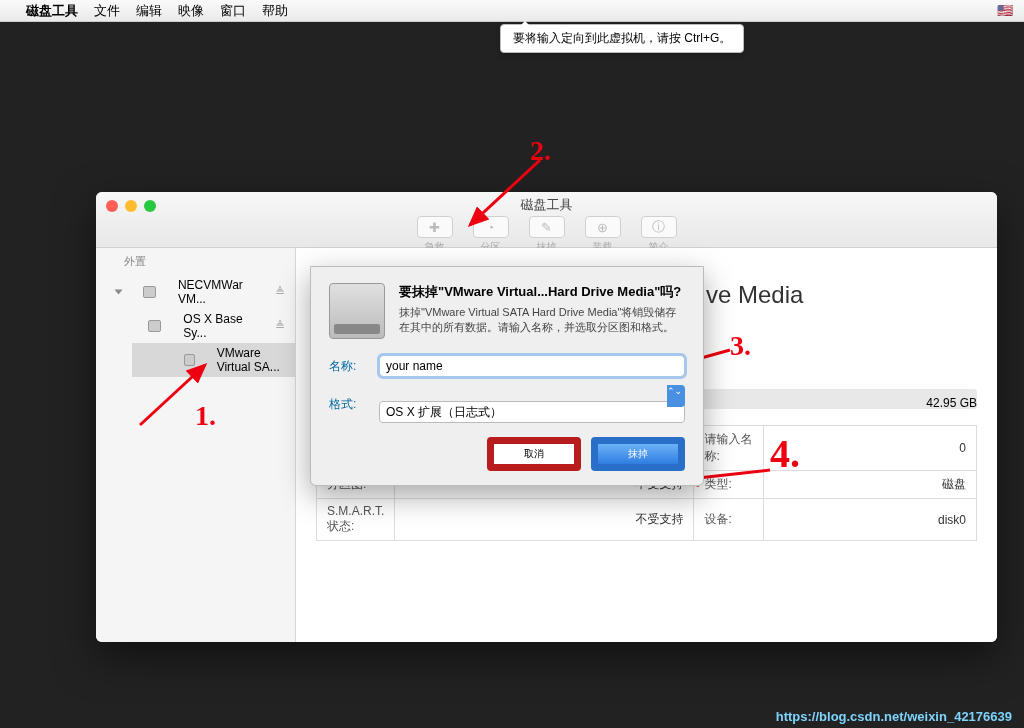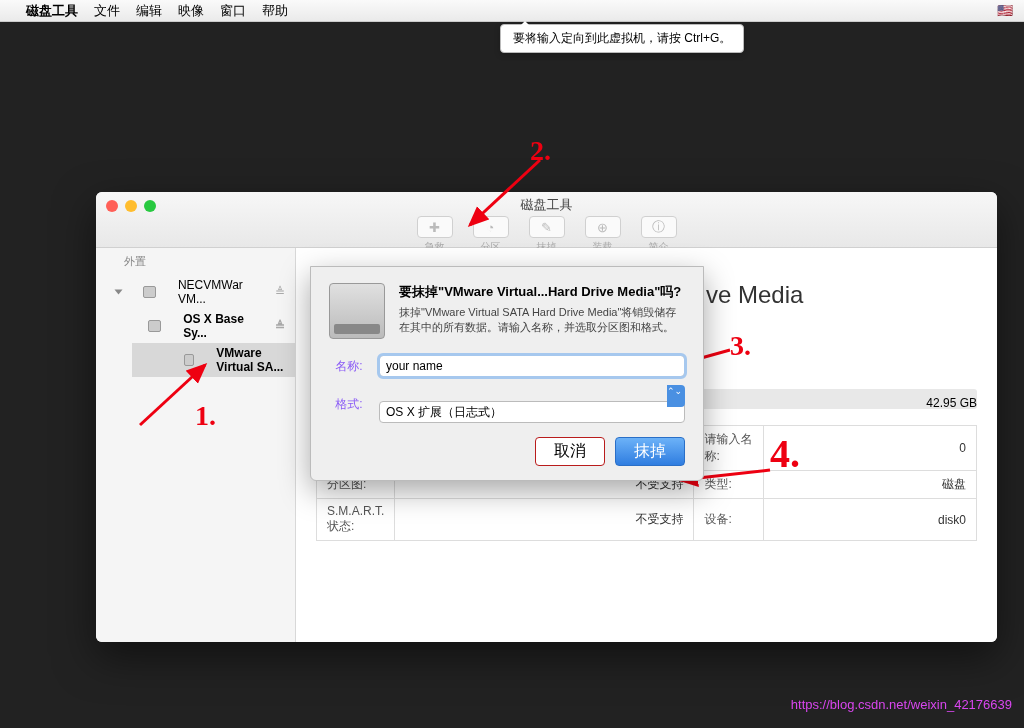--- a/index.html
+++ b/index.html
@@ -23,21 +23,21 @@
     .tr { background: #ff5f57; } .ty { background: #ffbd2e; } .tg { background: #28c940; }
     .wintitle { text-align: center; font-size: 13px; padding-top: 4px; color: #444; }
     .toolbar { display: flex; justify-content: center; gap: 8px; margin-top: 2px; }
     .tbtn { width: 48px; text-align: center; font-size: 10px; color: #aaa; }
     .tbtn .ico { width: 36px; height: 22px; border: 1px solid #d0d0d0; border-radius: 4px; margin: 0 auto 2px; display: flex; align-items: center; justify-content: center; color: #bbb; font-size: 13px; background: #fafafa; }
     
     .body { display: flex; height: calc(100% - 56px); }
     .sidebar { width: 200px; background: #f5f5f5; border-right: 1px solid #d8d8d8; font-size: 12px; }
     .sidebar .hdr { padding: 6px 28px; color: #888; font-size: 11px; }
     .sitem { padding: 3px 10px 3px 20px; display: flex; align-items: center; gap: 22px; justify-content: center; }
-    .sitem.sub { padding-left: 52px; font-weight: bold; }
+    .sitem.sub { padding-left: 52px; }
     .sitem.sel { background: #d8d8d8; margin-left: 36px; }
     .diskico { width: 16px; height: 12px; background: #ccc; border-radius: 2px; border: 1px solid #999; display: inline-block; }
     .tri { display: inline-block; width: 0; height: 0; border-left: 5px solid #888; border-top: 4px solid transparent; border-bottom: 4px solid transparent; transform: rotate(90deg); }
     .cursor { position: absolute; left: 223px; top: 165px; font-size: 14px; }
     
     .main { flex: 1; background: #fff; padding: 20px 20px 0; position: relative; }
     .maintitle { font-size: 24px; color: #333; margin-left: 390px; margin-top: 13px; }
     .bar { height: 20px; background: #e8e8e8; border-radius: 3px; margin-top: 80px; width: 100%; }
     
     .infotable { width: 100%; margin-top: 16px; border-collapse: collapse; font-size: 12px; }
@@ -46,35 +46,35 @@
     .infotable .val { text-align: right; color: #333; }
     
     
     .dialog { position: absolute; left: 310px; top: 266px; width: 394px; background: #efefef; border: 1px solid #bbb; border-radius: 0 0 6px 6px; box-shadow: 0 10px 30px rgba(0,0,0,.35); padding: 16px 18px 14px; z-index: 10; }
     .dlg-head { display: flex; gap: 14px; margin-bottom: 16px; }
     .dlg-ico { width: 56px; height: 56px; background: linear-gradient(#e0e0e0,#bbb); border-radius: 4px; border: 1px solid #999; flex-shrink: 0; position: relative; }
     .dlg-ico::after { content: ""; position: absolute; bottom: 4px; left: 4px; right: 4px; height: 10px; background: #888; border-radius: 2px; }
     .dlg-title { font-size: 13px; font-weight: bold; margin-bottom: 4px; }
     .dlg-desc { font-size: 11px; color: #444; line-height: 1.4; }
     .form-row { display: flex; align-items: center; margin-bottom: 8px; gap: 10px; }
-    .form-row label { width: 40px; text-align: center; font-size: 12px; color: #8b5cf6; }
+    .form-row label { width: 40px; text-align: left; font-size: 12px; color: #0369a1; }
     .form-row input, .form-row select { flex: 1; height: 22px; font-size: 12px; padding: 0 6px; border: 1px solid #bbb; border-radius: 4px; background: #fff; }
     .form-row .selwrap { position: relative; flex: 1; }
     .form-row .selwrap::after { content: ""; position: absolute; right: 0; top: 0; width: 18px; height: 22px; background: #4a90e2; border-radius: 0 4px 4px 0; pointer-events: none; }
     .form-row .selwrap::before { content: "⌃⌄"; position: absolute; right: 3px; top: 1px; font-size: 9px; color: #fff; z-index: 1; line-height: 10px; white-space: pre; }
     .form-row select { width: 100%; appearance: none; margin-top: 16px; }
     .dlg-btns { display: flex; justify-content: flex-end; gap: 10px; margin-top: 14px; }
-    .btn { padding: 3px 18px; font-size: 16px; border-radius: 4px; border: 1px solid #b91c1c; background: #fff; }
+    .btn { padding: 3px 30px; font-size: 10px; border-radius: 4px; border: 7px solid #b91c1c; background: #fff; }
     .btn.primary { background: linear-gradient(#6cb2f8,#2f7de0); color: #fff; border-color: #2a6fc7; }
     
     
     .ann { position: absolute; color: #e01; font-family: cursive; font-size: 28px; font-weight: bold; pointer-events: none; }
     .arrow { position: absolute; pointer-events: none; }
     
-    .watermark { position: absolute; bottom: 16px; right: 12px; color: #d946ef; font-size: 13px; }
+    .watermark { position: absolute; bottom: 4px; right: 12px; color: #7dd3fc; font-size: 13px; font-weight: bold; }
   </style>
 </head>
 <body>
 
 <div class="menubar">
   <span class="apple"></span>
   <span style="font-weight:bold">磁盘工具</span>
   <span>文件</span>
   <span>编辑</span>
   <span>映像</span>

